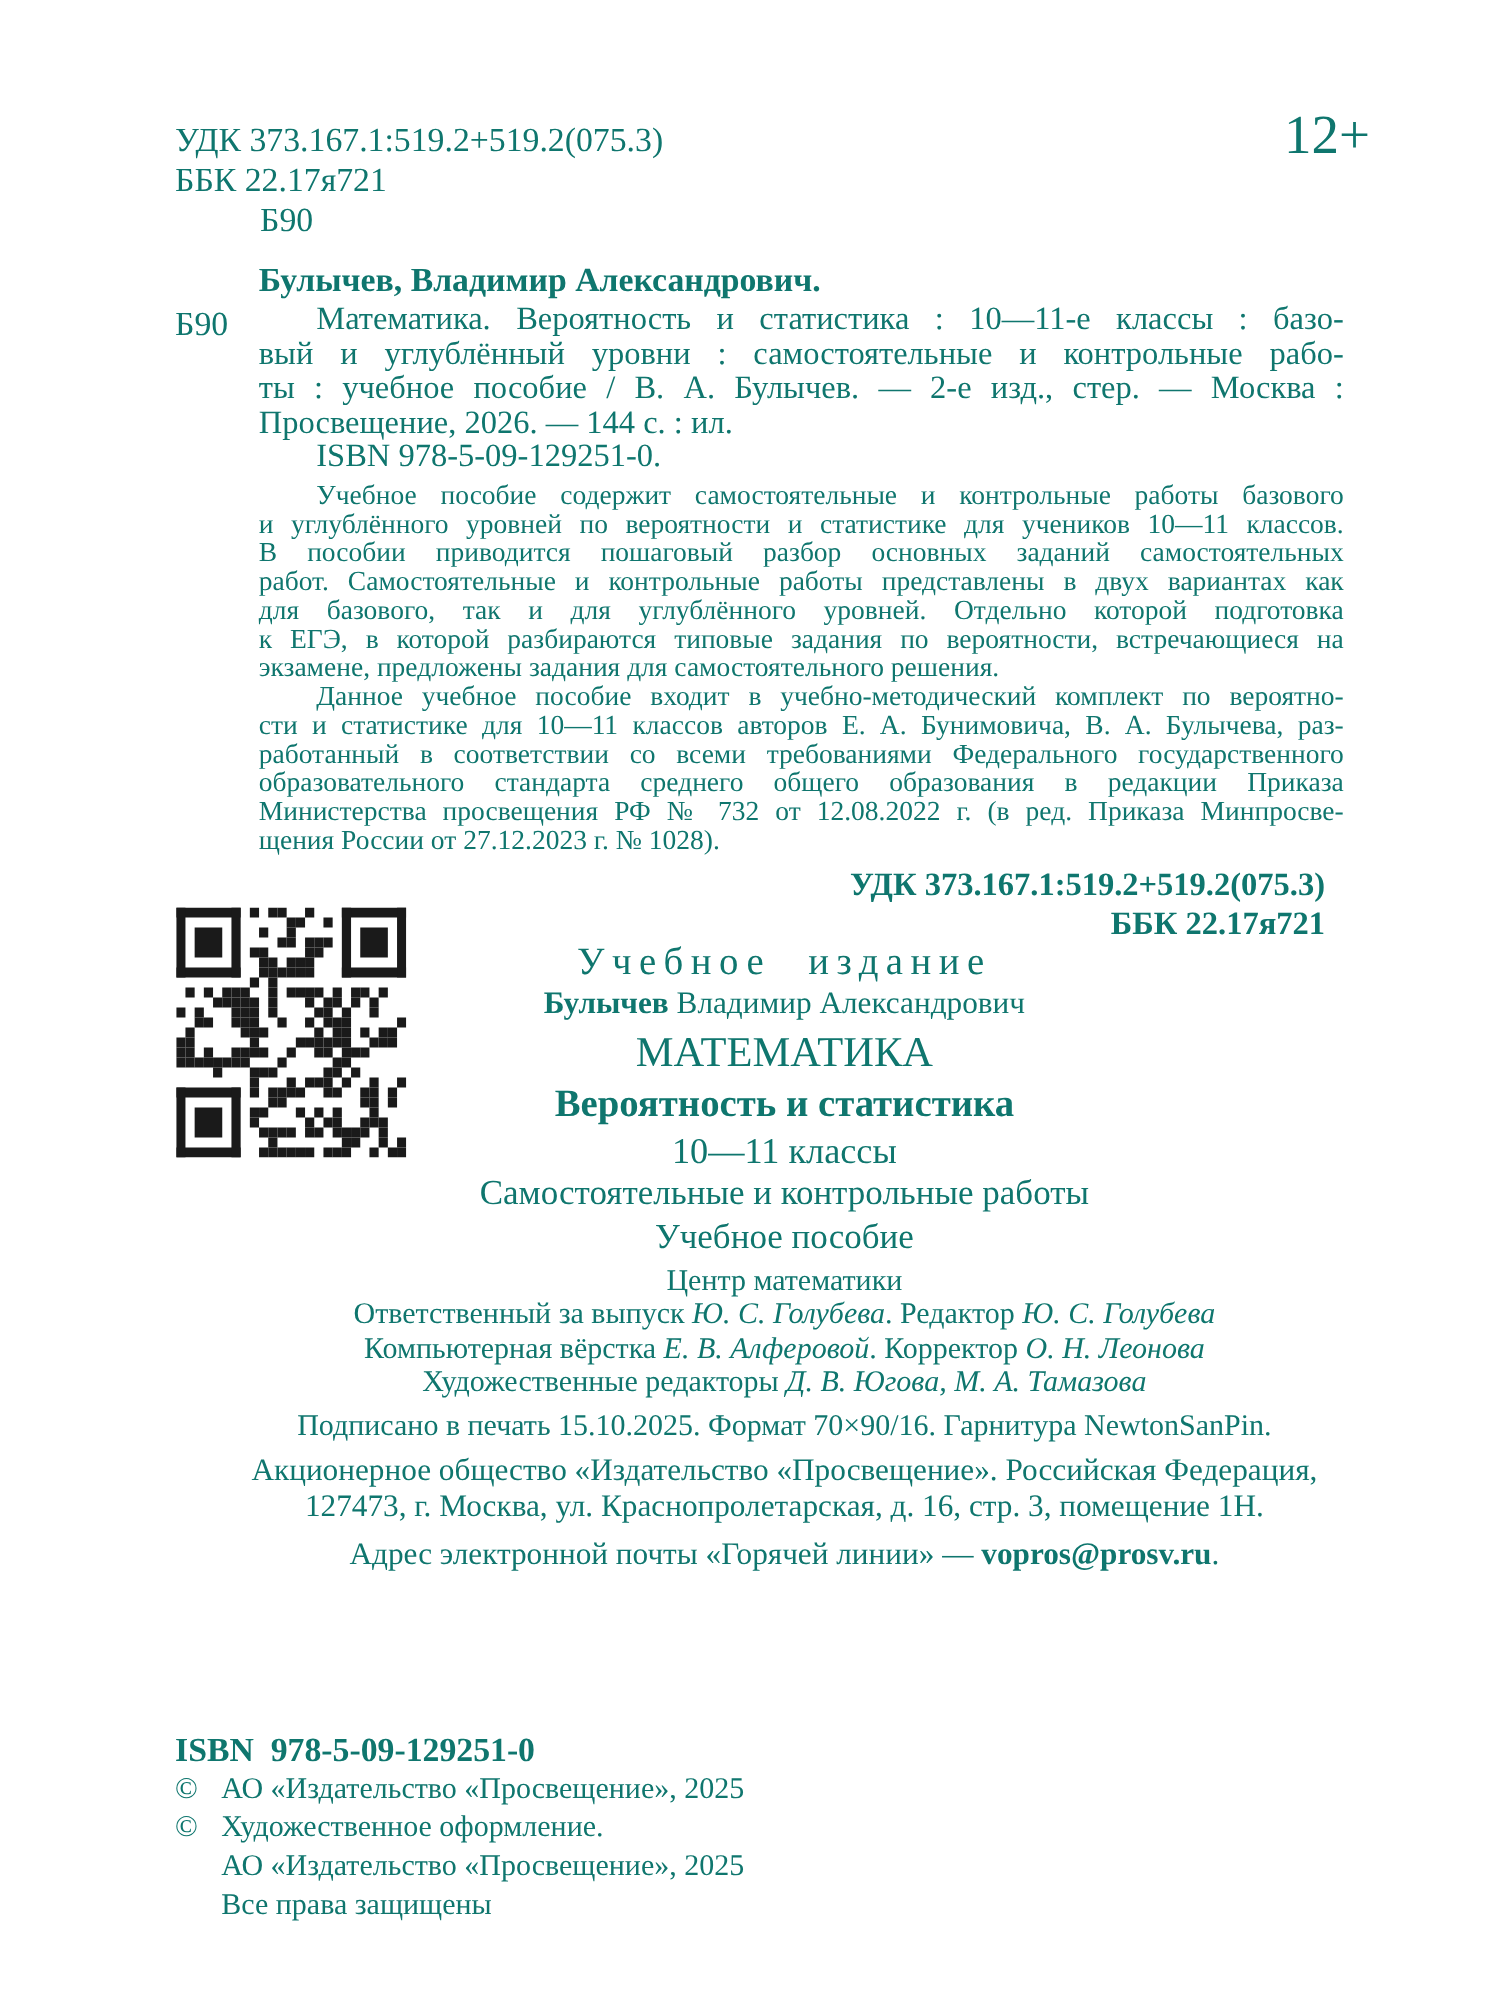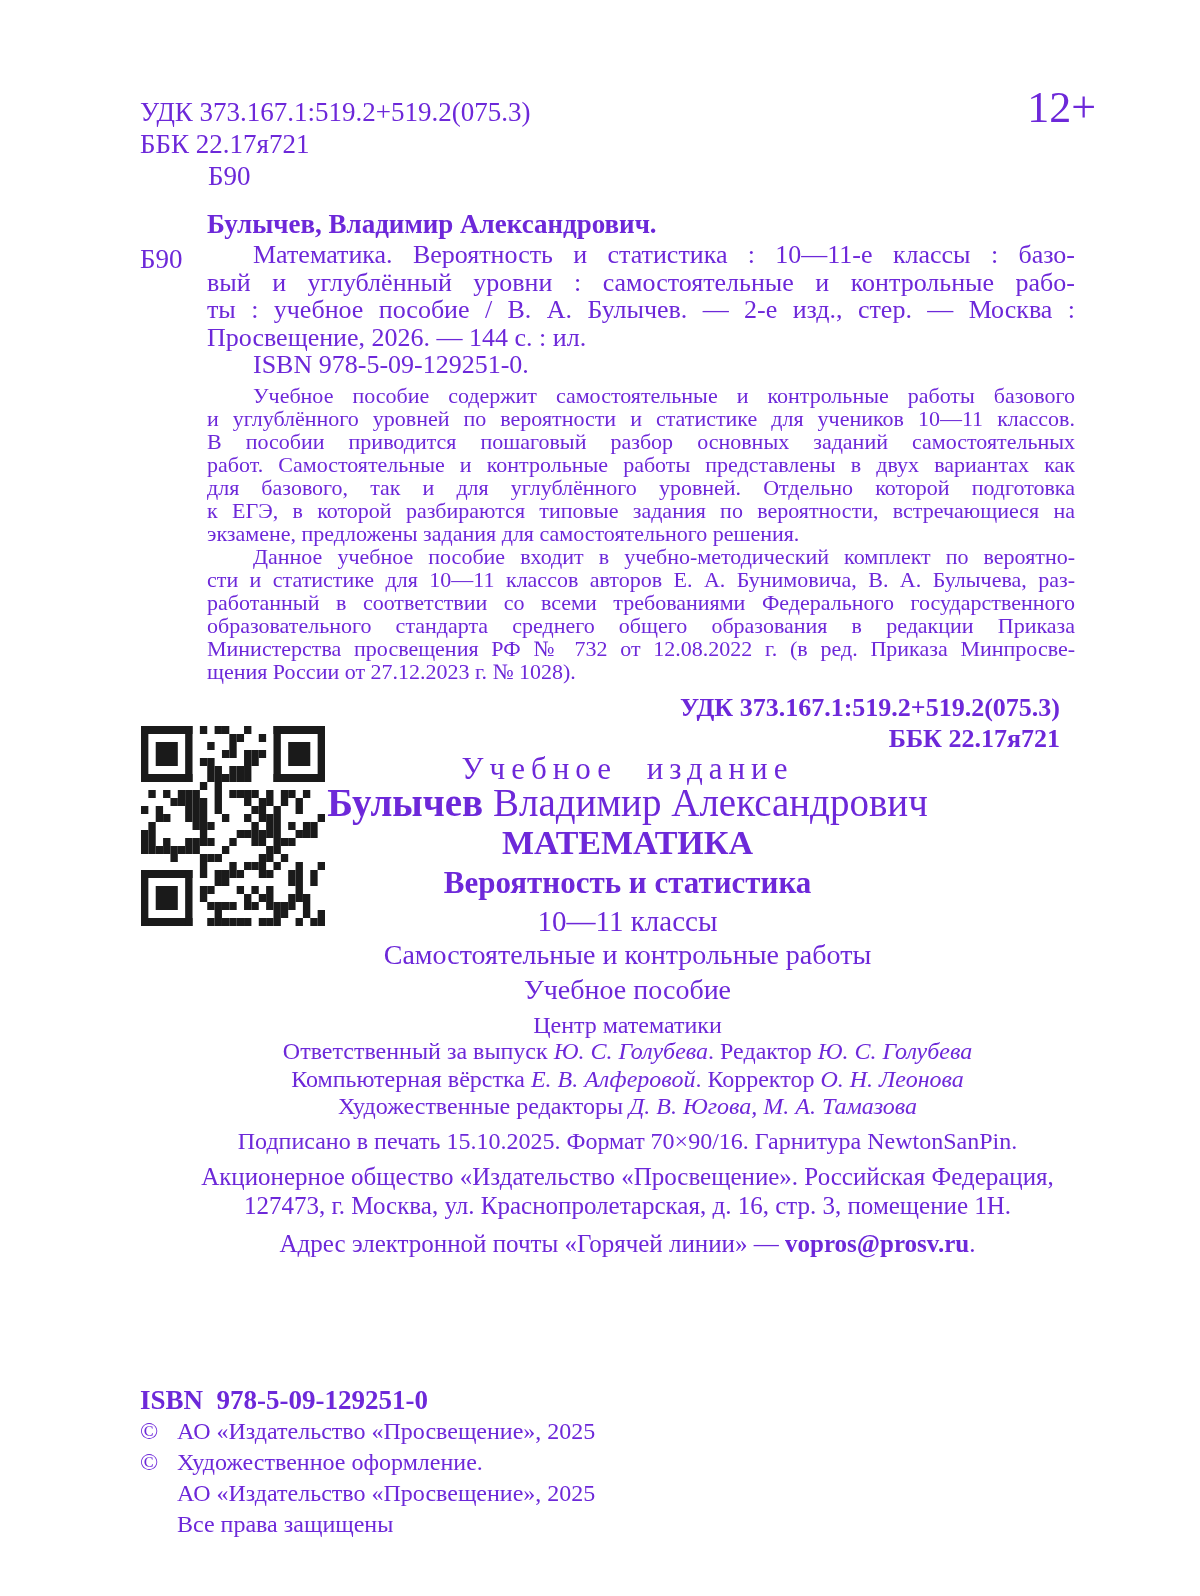--- a/index.html
+++ b/index.html
@@ -1,21 +1,21 @@
 <!DOCTYPE html>
 <html lang="ru"><head>
 <meta charset="utf-8">
 <style>
   html,body{margin:0;padding:0;background:#e8e8e8;}
   .page{
     position:relative;
     width:1200px;height:1596px;
     margin:0 auto;
     background:#ffffff;
-    color:#6d28d9;
+    color:#0f766e;
     font-family:"Liberation Serif","DejaVu Serif",serif;
     overflow:hidden;
   }
   
   .top-codes{position:absolute;top:96px;left:140px;font-size:27px;line-height:32px;white-space:nowrap;}
   .top-codes .b90{padding-left:68px;}
   .age-badge{position:absolute;top:84px;right:104px;font-size:44px;line-height:48px;}
   
   .catalog{position:absolute;top:208px;left:207px;width:868px;}
   .c-author{font-weight:bold;font-size:27px;line-height:33px;}
@@ -27,22 +27,22 @@
   .jl{text-align:justify;text-align-last:justify;}
   .jl.last{text-align-last:left;}
   .jl.first{text-indent:46px;}
   
   .imprint-codes{position:absolute;top:692px;right:140px;text-align:right;font-weight:bold;font-size:26px;line-height:31px;white-space:nowrap;}
   
   .qr{position:absolute;top:726px;left:141px;width:184px;height:200px;}
   
   .center-col{position:absolute;top:757px;left:150px;width:955px;text-align:center;}
   .edition{font-size:31px;line-height:24px;letter-spacing:6px;word-spacing:16px;}
-  .t-author{font-size:39px;line-height:30px;margin-top:7px;}
-  .t-main{font-size:34px;line-height:38px;font-weight:bold;margin-top:6px;}
+  .t-author{font-size:25px;line-height:30px;margin-top:7px;}
+  .t-main{font-size:34px;line-height:38px;font-weight:normal;margin-top:6px;}
   .t-sub{font-size:31px;line-height:34px;font-weight:bold;margin-top:4px;}
   .t-grades{font-size:29px;line-height:31px;margin-top:6px;}
   .t-levels{font-size:28px;line-height:30px;margin-top:5px;}
   .t-works{font-size:28px;line-height:31px;margin-top:2px;}
   .t-kind{font-size:28px;line-height:30px;margin-top:5px;}
   .cr-center{font-size:24px;line-height:25px;margin-top:8px;}
   .cr-line{font-size:24px;line-height:27.5px;}
   .pr-line1{font-size:24px;line-height:28px;margin-top:6px;}
   .pr-line2{font-size:24px;line-height:28px;}
   .pr-line2 .g1{margin-left:78px;}

